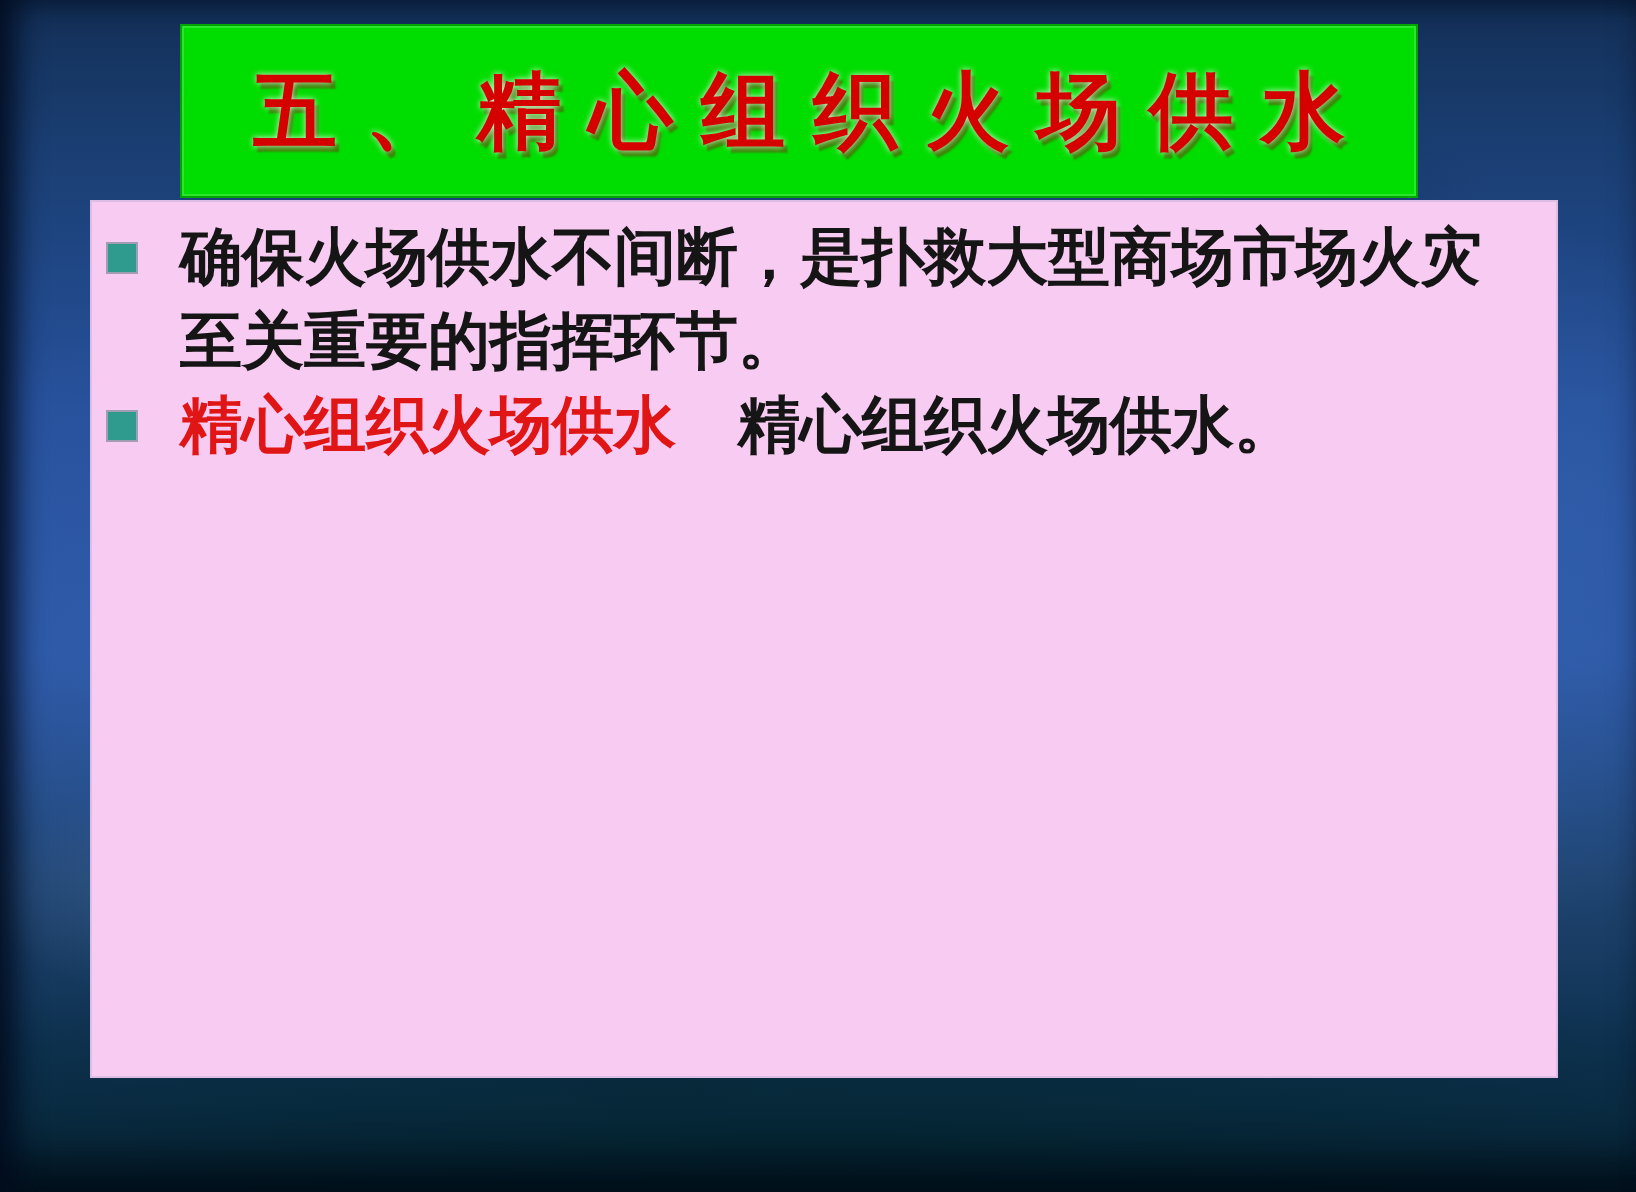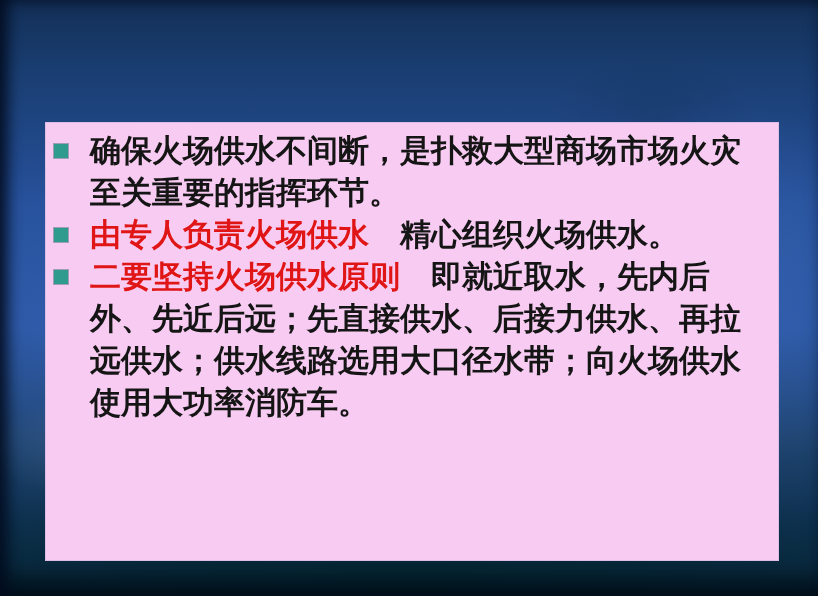--- a/index.html
+++ b/index.html
@@ -68,21 +68,21 @@
     padding-left: 14px; 
     white-space: nowrap;
     text-shadow:
       0 0 3px rgba(235,255,235,0.95),
       2px 3px 1px rgba(120,20,0,0.45);
   }
 
   .content-box {
     position: absolute;
     left: 45px;
-    top: 122px;
+    top: 100px;
     width: 734px;
     height: 439px;
     background: var(--box-pink, #f8ccf2);
     box-shadow: 0 0 0 1px rgba(215,185,225,0.8) inset;
     box-sizing: border-box;
     padding: 8px 6px 0 0;
   }
 
   .bullet-list {
     list-style: none;
@@ -113,21 +113,23 @@
 
   .seg { color: var(--text-black, #151515); }
   .seg.emphasis { color: var(--emphasis-red, #e01515); }
 </style>
 </head>
 <body>
 
 <div class="slide">
   <div class="texture"></div>
 
+  <div class="title-banner">
+    <div class="slide-title">五、精心组织火场供水</div>
+  </div>
 
   <div class="content-box">
     <ul class="bullet-list">
         <li class="bullet-item"><span class="bullet-square"></span><span class="seg">确保火场供水不间断，是扑救大型商场市场火灾至关重要的指挥环节。</span></li>
-        <li class="bullet-item"><span class="bullet-square"></span><span class="seg emphasis">由专人负责火场供水</span><span class="seg">　精心组织火场供水。</span></li>
-        <li class="bullet-item"><span class="bullet-square"></span><span class="seg emphasis">二要坚持火场供水原则</span><span class="seg">　即就近取水，先内后外、先近后远；先直接供水、后接力供水、再拉远供水；供水线路选用大口径水带；向火场供水使用大功率消防车。</span></li>
+        <li class="bullet-item"><span class="bullet-square"></span><span class="seg emphasis">精心组织火场供水</span><span class="seg">　精心组织火场供水。</span></li>
       </ul>
   </div>
 </div>
 
 </body></html>

